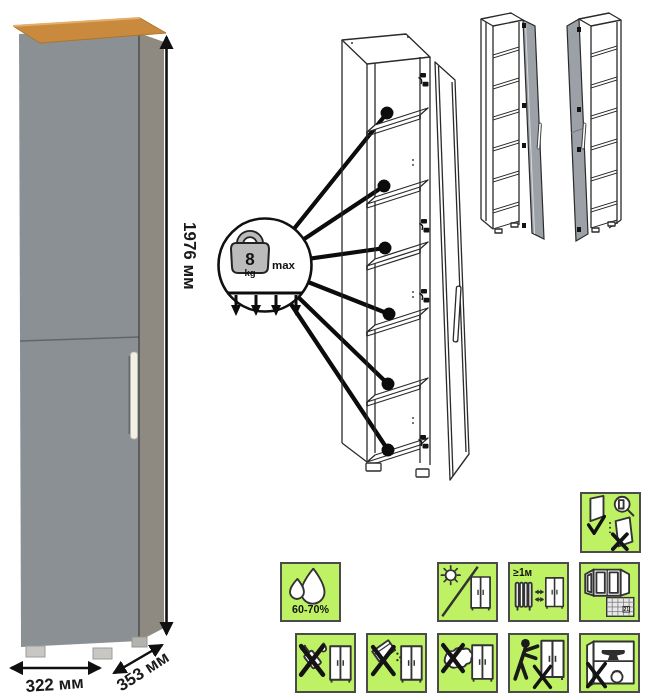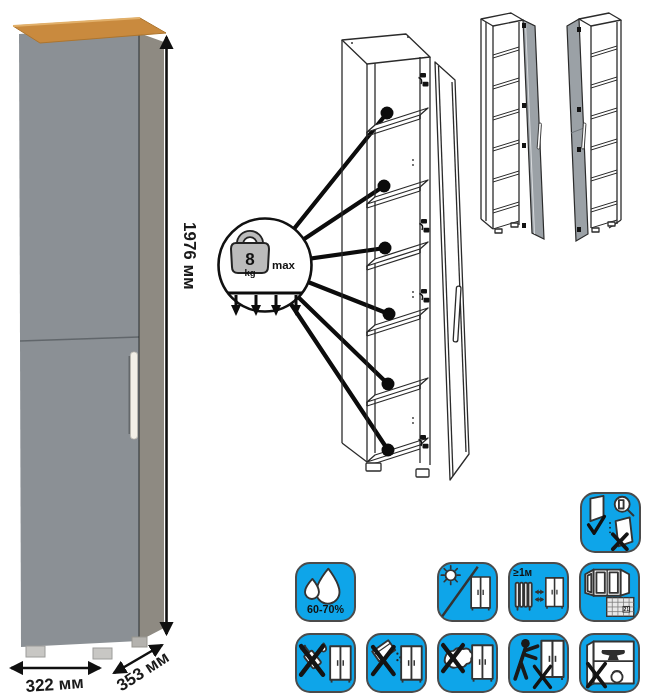--- a/index.html
+++ b/index.html
@@ -1,20 +1,20 @@
 <!DOCTYPE html>
 <html><head>
 <meta charset="utf-8">
 <style>
   html,body{margin:0;padding:0;background:#fff;}
   .sheet{position:relative;width:648px;height:700px;background:#fff;overflow:hidden;
          font-family:"Liberation Sans",sans-serif;}
   .layer{position:absolute;}
-  .tile{position:absolute;width:61px;height:60px;background:#0ea5e9;border:2px solid #4b4b4b;
-        border-radius:15px;box-sizing:border-box;display:flex;align-items:center;justify-content:center;}
+  .tile{position:absolute;width:61px;height:60px;background:#bef264;border:2px solid #4b4b4b;
+        border-radius:0;box-sizing:border-box;display:flex;align-items:center;justify-content:center;}
   .tile svg{display:block;}
   svg text{font-family:"Liberation Sans",sans-serif;}
   .dim{font-weight:bold;font-size:17px;fill:#1a1a1a;}
   .art{stroke:#2b2b2b;fill:#fff;stroke-width:1.3;stroke-linejoin:round;}
   .artln{stroke:#2b2b2b;fill:none;stroke-width:1.3;}
   .icn{stroke:#333;fill:#fff;stroke-width:2;stroke-linejoin:round;stroke-linecap:round;}
 </style>
 </head>
 <body>
 
@@ -267,21 +267,21 @@
           <circle cx="30" cy="41" r="1"></circle>
         </g>
     <path class="icn" stroke-width="1.7" d="M36,29 L51,25 L54,51 L39,56 Z"></path>
     <g stroke="#141414" stroke-width="4" stroke-linecap="round">
       <line x1="33" y1="43" x2="48" y2="59"></line>
           <line x1="48" y1="43" x2="33" y2="59"></line>
     </g>
   </svg>
 </div>
 
-<div class="tile" style="left:295px;top:562px">
+<div class="tile" style="left:280px;top:562px">
   <svg width="57" height="56" viewBox="0 0 60 60">
     <path class="icn" stroke-width="2.4" d="M33,5 C33,5 45,20 45,30 a12.5,12.5 0 0 1 -25,0 C20,20 33,5 33,5 Z"></path>
     <path class="icn" stroke-width="2.4" d="M16,16 C16,16 23,24.5 23,30 a7.5,7.5 0 0 1 -15,0 C8,24.5 16,16 16,16 Z"></path>
     <text x="30" y="53" text-anchor="middle" font-size="11.5" font-weight="bold" fill="#111">60-70%</text>
   </svg>
 </div>
 
 
 <div class="tile" style="left:437px;top:562px">
   <svg width="57" height="56" viewBox="0 0 60 60">

